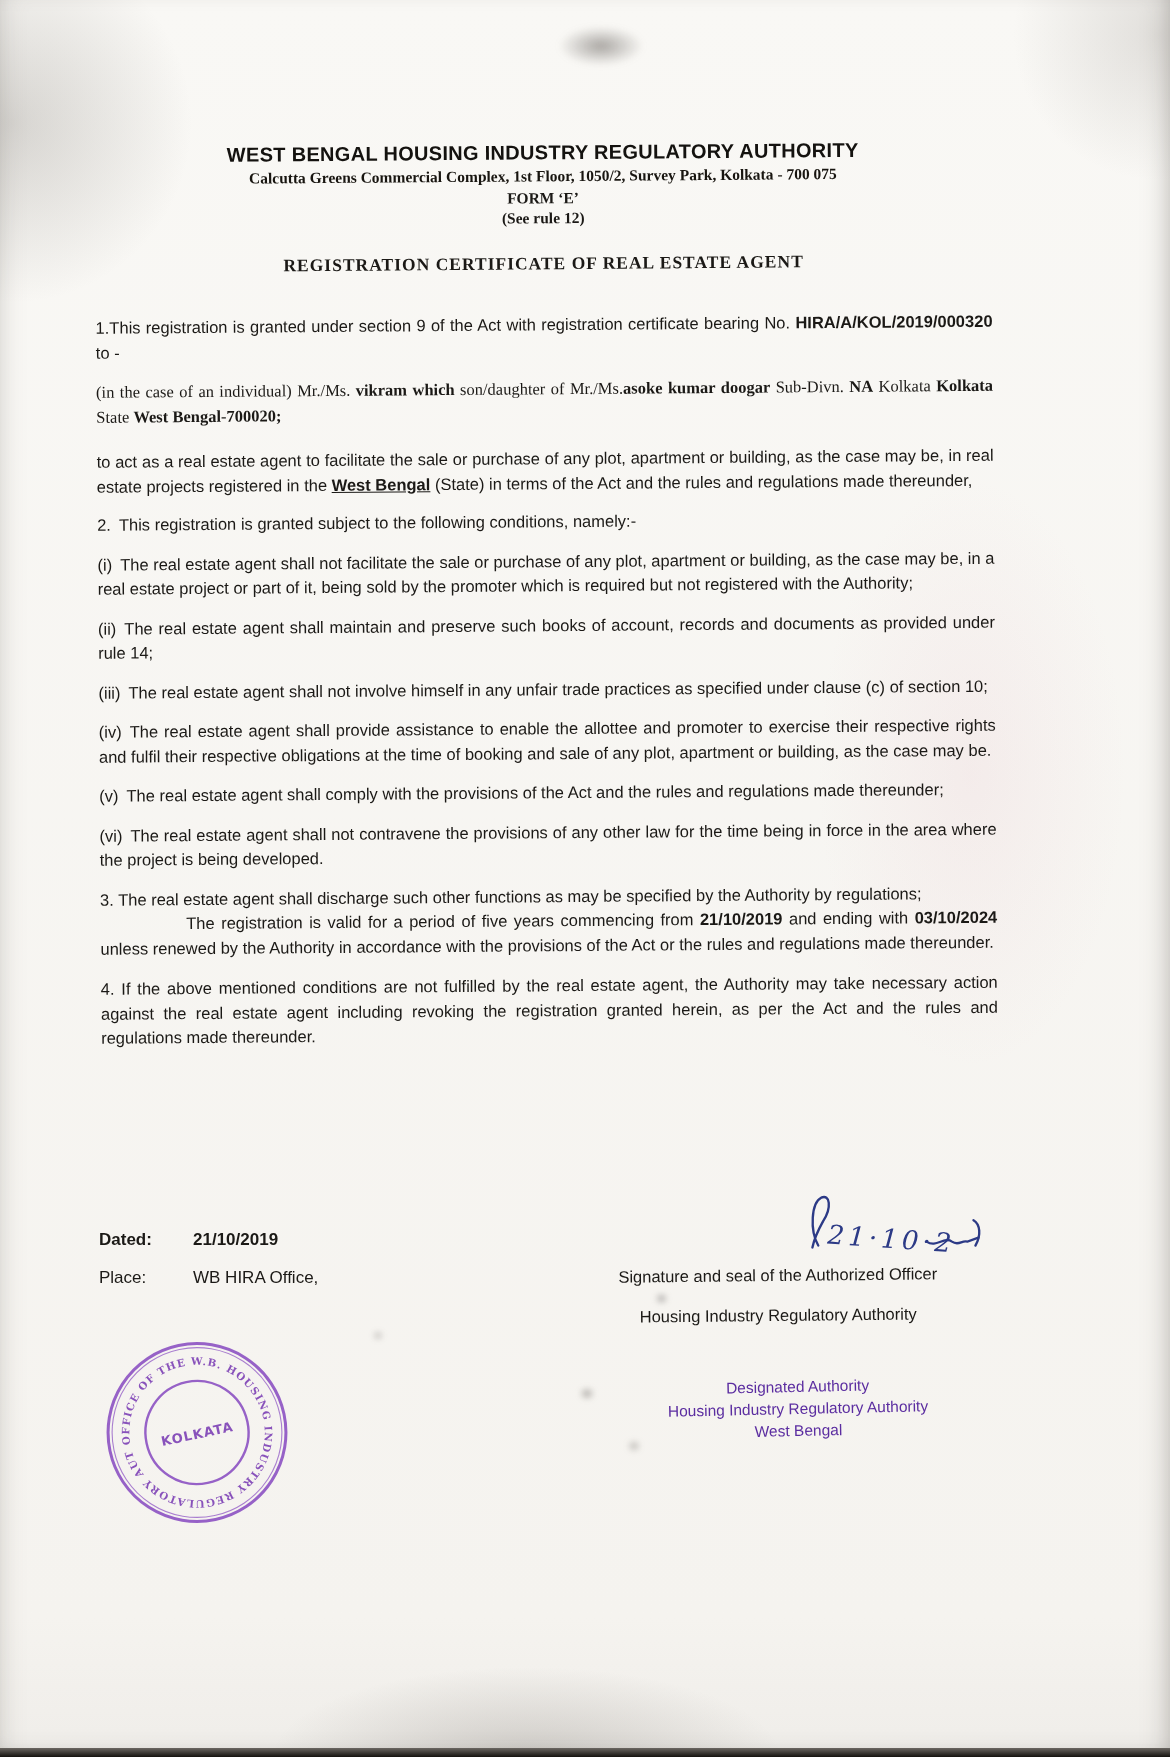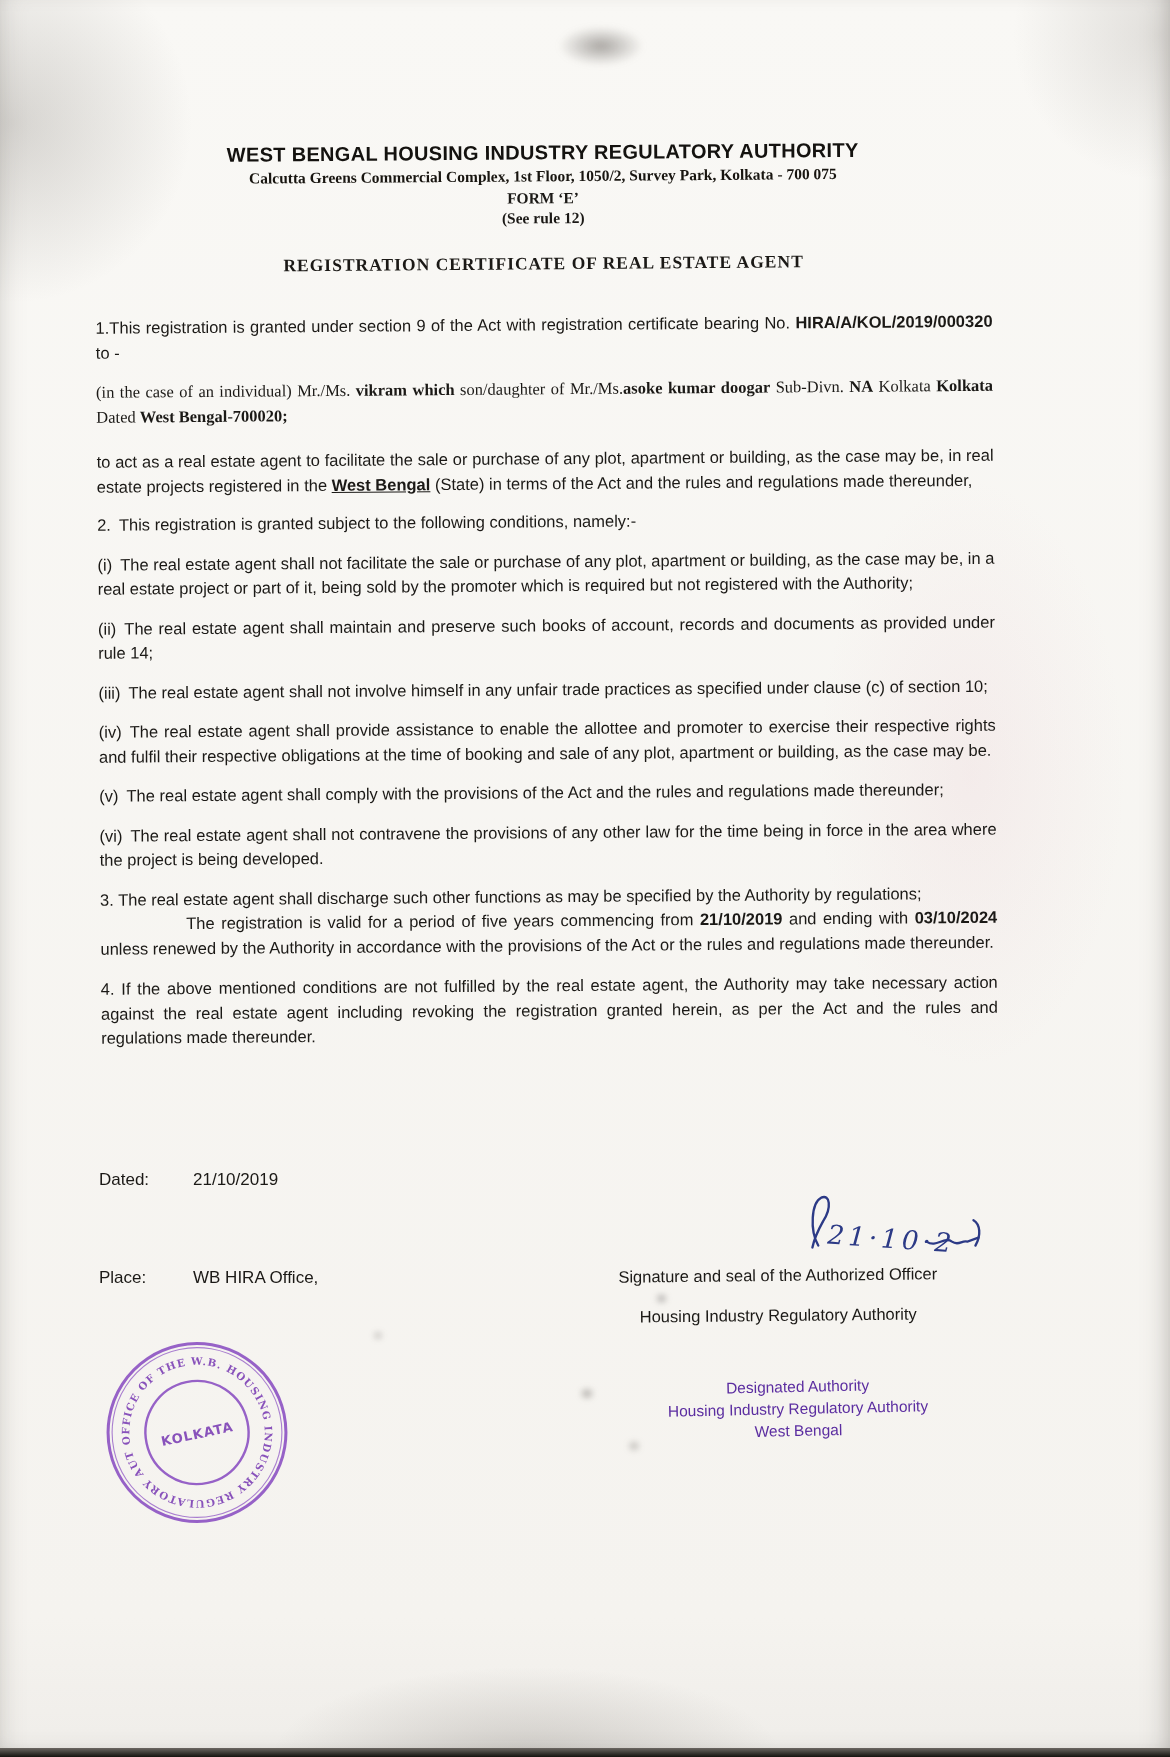--- a/index.html
+++ b/index.html
@@ -60,21 +60,21 @@
   .grant { margin-top:20px; }
   .grant .u { text-decoration:underline; }
   .c2    { margin-top:14px; }
   .cond  { margin-top:15px; }
   .clabel { margin-right:8px; }
   .c3    { margin-top:15px; }
   .validity { margin-top:0; text-indent:86px; }
   .c4    { margin-top:16px; }
 
   .foot-row { position:absolute; left:99px; font-size:17px; }
-  .dated { top:1170px; }
+  .dated { top:1230px;font-weight:bold; }
   .place { top:1268px;text-decoration:underline; }
   .flabel { display:inline-block; width:94px; }
   .fvalue { display:inline-block; }
 
   .signature { position:absolute; left:788px; top:1186px; width:205px; height:80px; }
   .signature path { fill:none; stroke:#2c3a86; stroke-width:2.4; stroke-linecap:round; }
   .sig-text { font-family:"DejaVu Serif", serif; font-style:italic; font-size:27px;
     fill:#2c3a86; letter-spacing:4px; }
 
   .sig-block { position:absolute; left:562px; top:1266px; width:432px; text-align:center;
@@ -108,21 +108,21 @@
 
   <div class="content">
     <div class="h-title">WEST BENGAL HOUSING INDUSTRY REGULATORY AUTHORITY</div>
     <div class="h-addr serif">Calcutta Greens Commercial Complex, 1st Floor, 1050/2, Survey Park, Kolkata - 700 075</div>
     <div class="h-form serif">FORM ‘E’</div>
     <div class="h-rule serif">(See rule 12)</div>
     <div class="cert-title serif">REGISTRATION CERTIFICATE OF REAL ESTATE AGENT</div>
 
     <p class="body p1"><span>1.This registration is granted under section 9 of the Act with registration certificate bearing No. </span><strong class="regno">HIRA/A/KOL/2019/000320</strong><span> to -</span></p>
 
-    <p class="body agent"><span>(in the case of an individual) Mr./Ms. </span><strong>vikram which</strong><span> son/daughter of Mr./Ms.</span><strong>asoke kumar doogar</strong><span> Sub-Divn. </span><strong>NA</strong><span> Kolkata </span><strong>Kolkata</strong><span> Dated </span><strong>West Bengal-700020;</strong></p>
+    <p class="body agent"><span>(in the case of an individual) Mr./Ms. </span><strong>vikram which</strong><span> son/daughter of Mr./Ms.</span><strong>asoke kumar doogar</strong><span> Sub-Divn. </span><strong>NA</strong><span> Kolkata </span><strong>Kolkata</strong><span> State </span><strong>West Bengal-700020;</strong></p>
 
     <p class="body grant"><span>to act as a real estate agent to facilitate the sale or purchase of any plot, apartment or building, as the case may be, in real estate projects registered in the </span><strong class="u">West Bengal</strong><span> (State) in terms of the Act and the rules and regulations made thereunder,</span></p>
 
     <p class="body c2"><span class="clabel">2.</span><span>This registration is granted subject to the following conditions, namely:-</span></p>
 
     <p class="body cond"><span class="clabel">(i)</span><span>The real estate agent shall not facilitate the sale or purchase of any plot, apartment or building, as the case may be, in a real estate project or part of it, being sold by the promoter which is required but not registered with the Authority;</span></p>
 
     <p class="body cond"><span class="clabel">(ii)</span><span>The real estate agent shall maintain and preserve such books of account, records and documents as provided under rule 14;</span></p>
 
     <p class="body cond"><span class="clabel">(iii)</span><span>The real estate agent shall not involve himself in any unfair trade practices as specified under clause (c) of section 10;</span></p>

